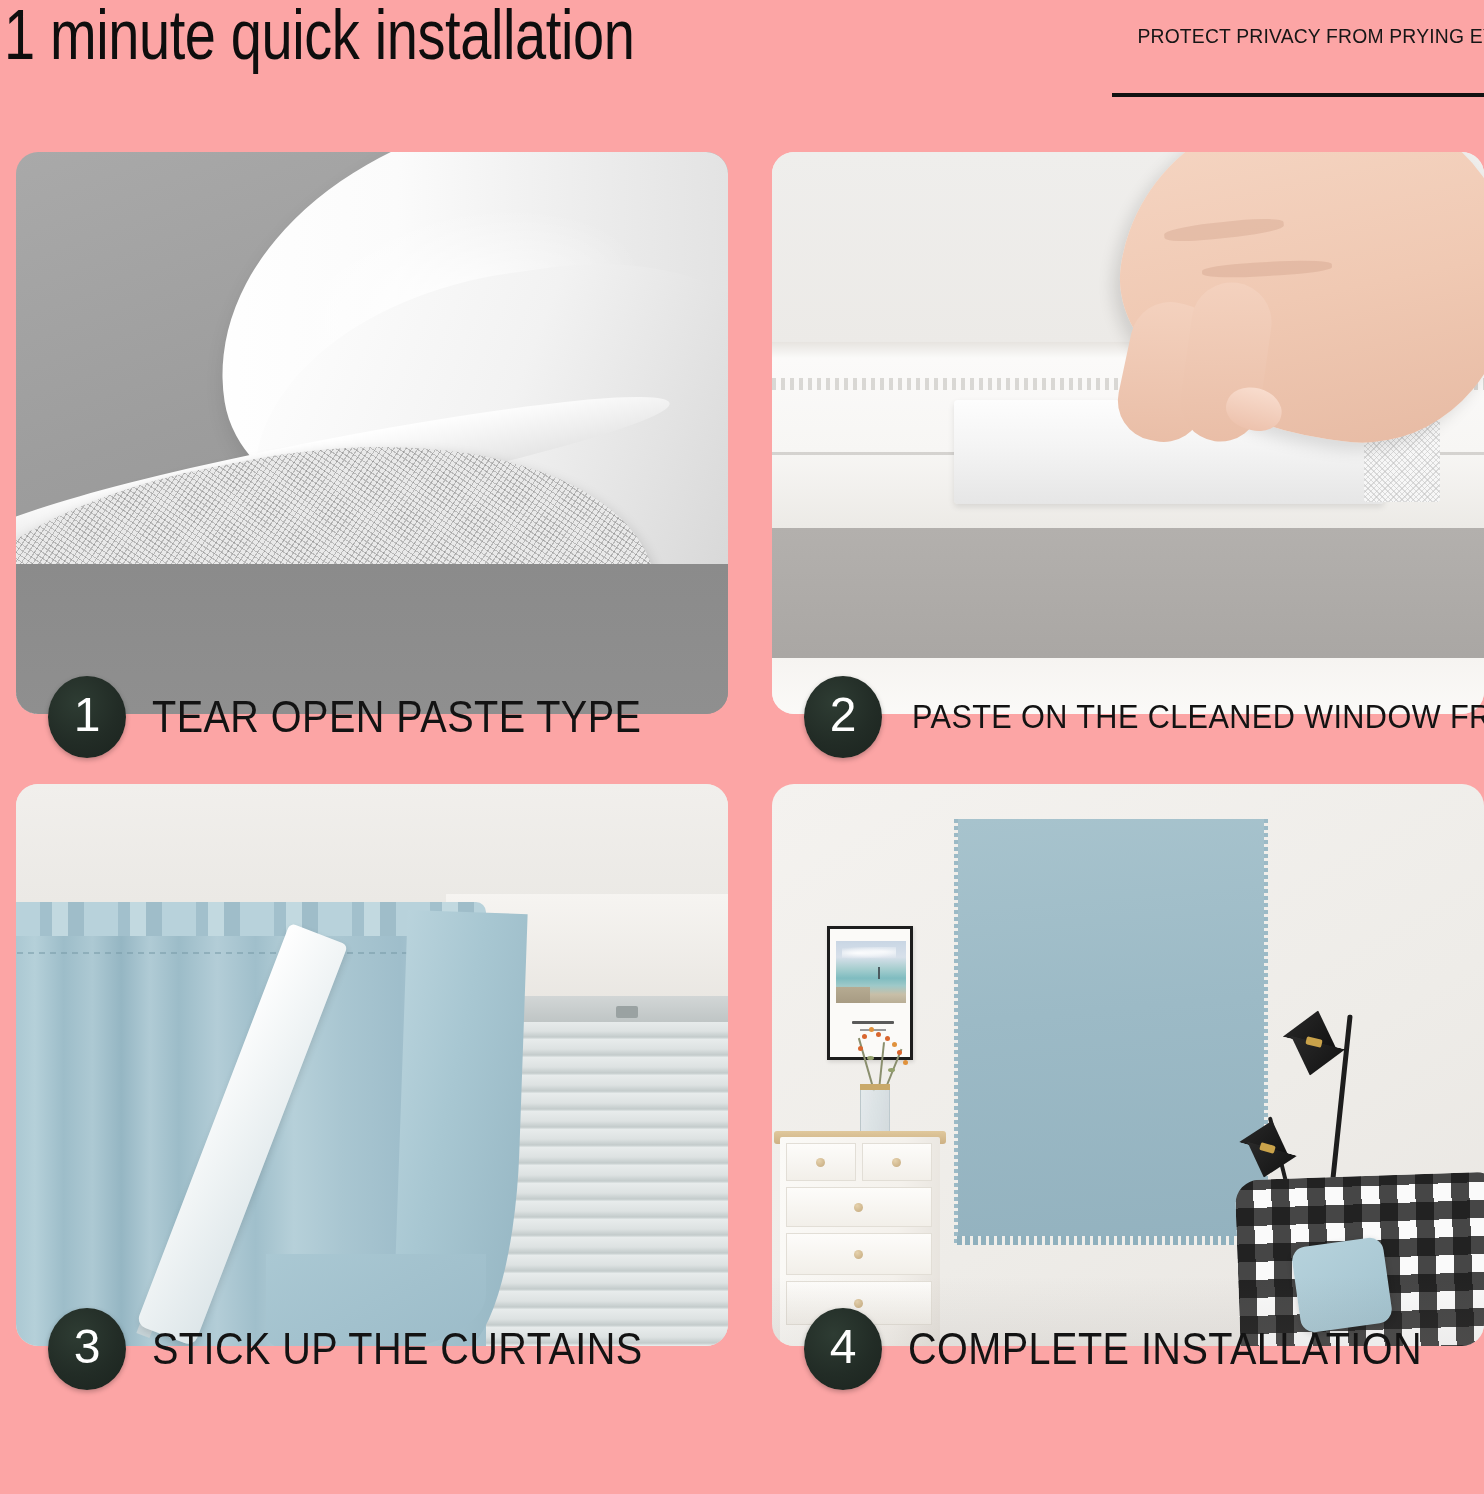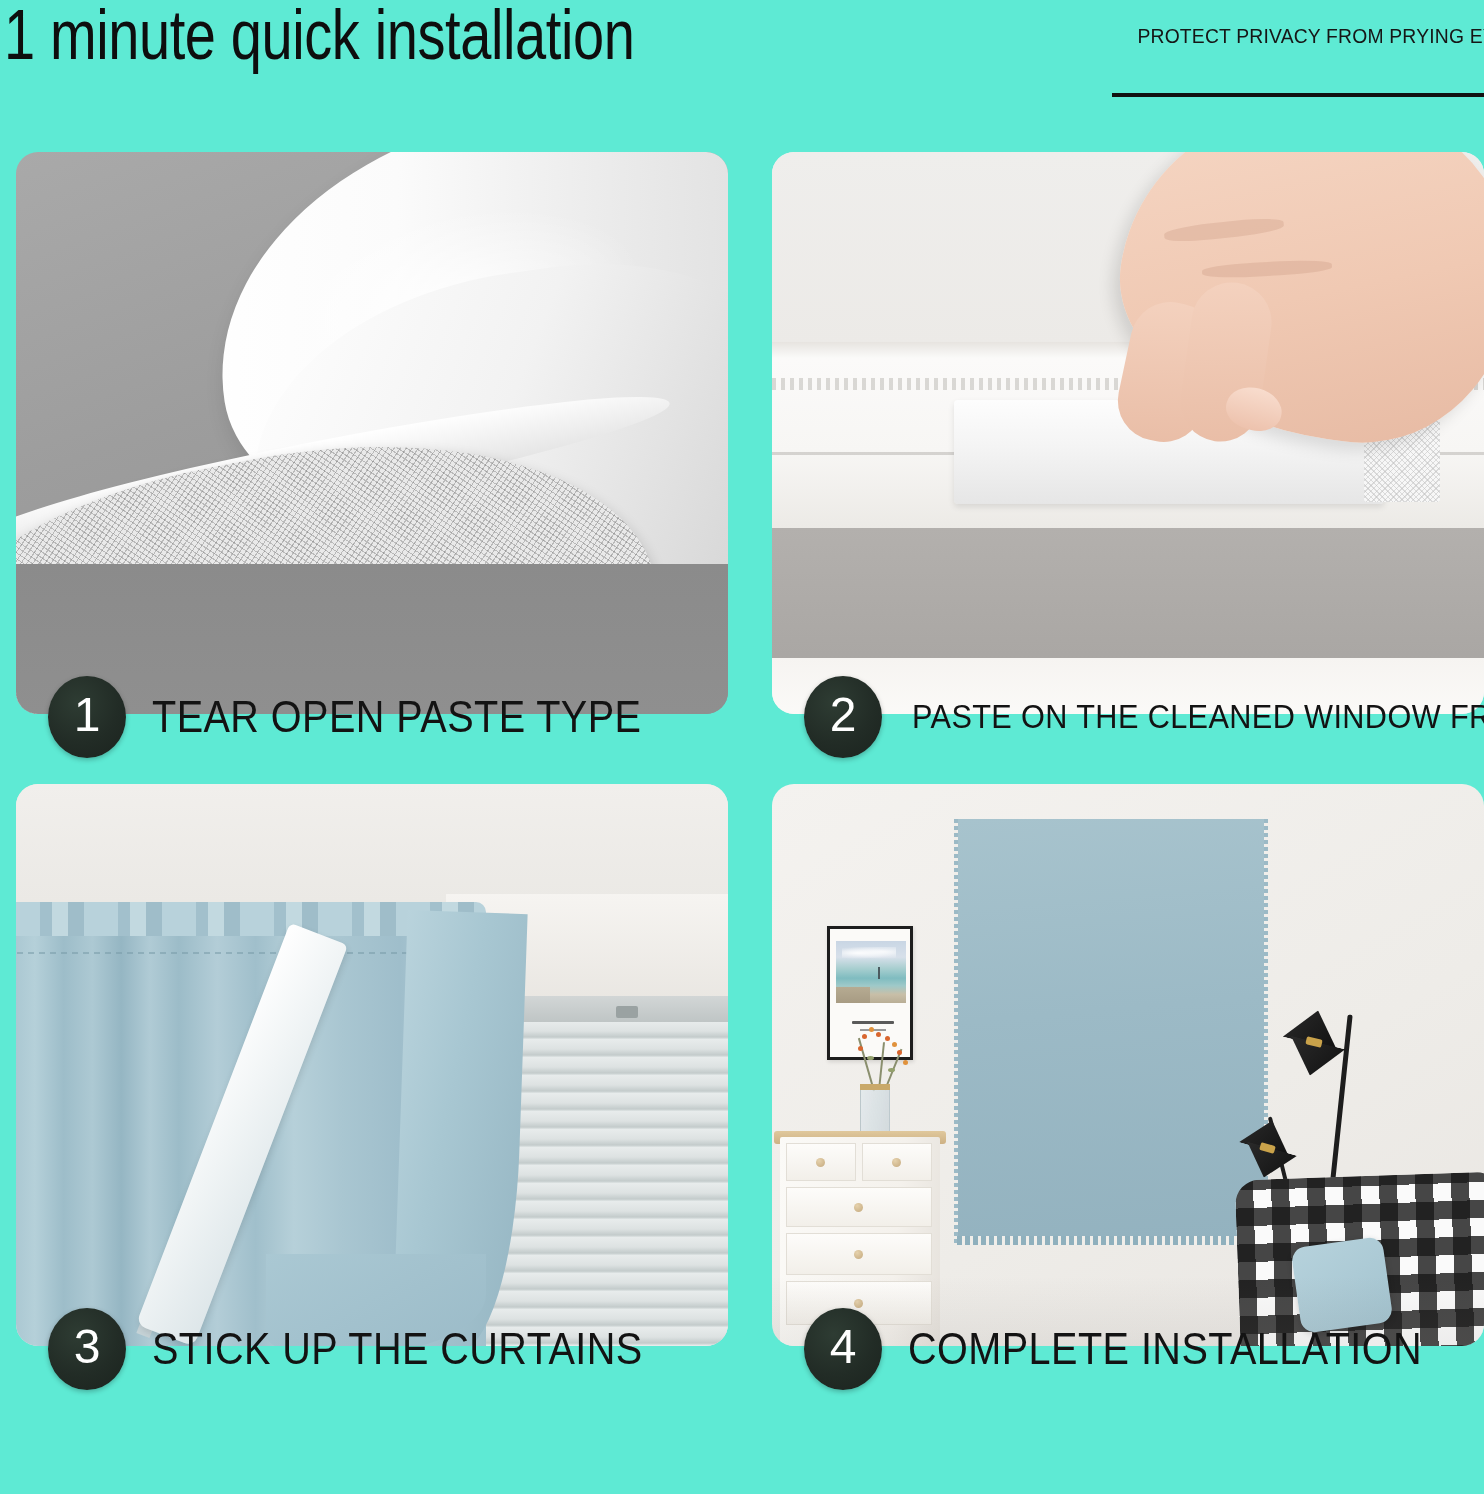--- a/index.html
+++ b/index.html
@@ -2,21 +2,21 @@
 <html><head>
 <meta charset="utf-8">
 <style>
   * { box-sizing: border-box; margin: 0; padding: 0; }
   html, body {
     width: 1484px; height: 1494px;
     background: #ffffff;
     font-family: "Liberation Sans", sans-serif;
     overflow: hidden;
   }
-  .page { position: relative; width: 1484px; height: 1494px; background: #5eead4; }
+  .page { position: relative; width: 1484px; height: 1494px; background: #fca5a5; }
 
   
   .header { position: absolute; left: 0; top: 0; width: 1484px; height: 120px; }
   .main-title {
     position: absolute; left: 4px; top: -6px;
     font-size: 70px; font-weight: 300; color: #0e0e0e;
     letter-spacing: -0.5px;
     transform: scaleX(0.80); transform-origin: left top;
     white-space: nowrap; line-height: 1.18;
   }

